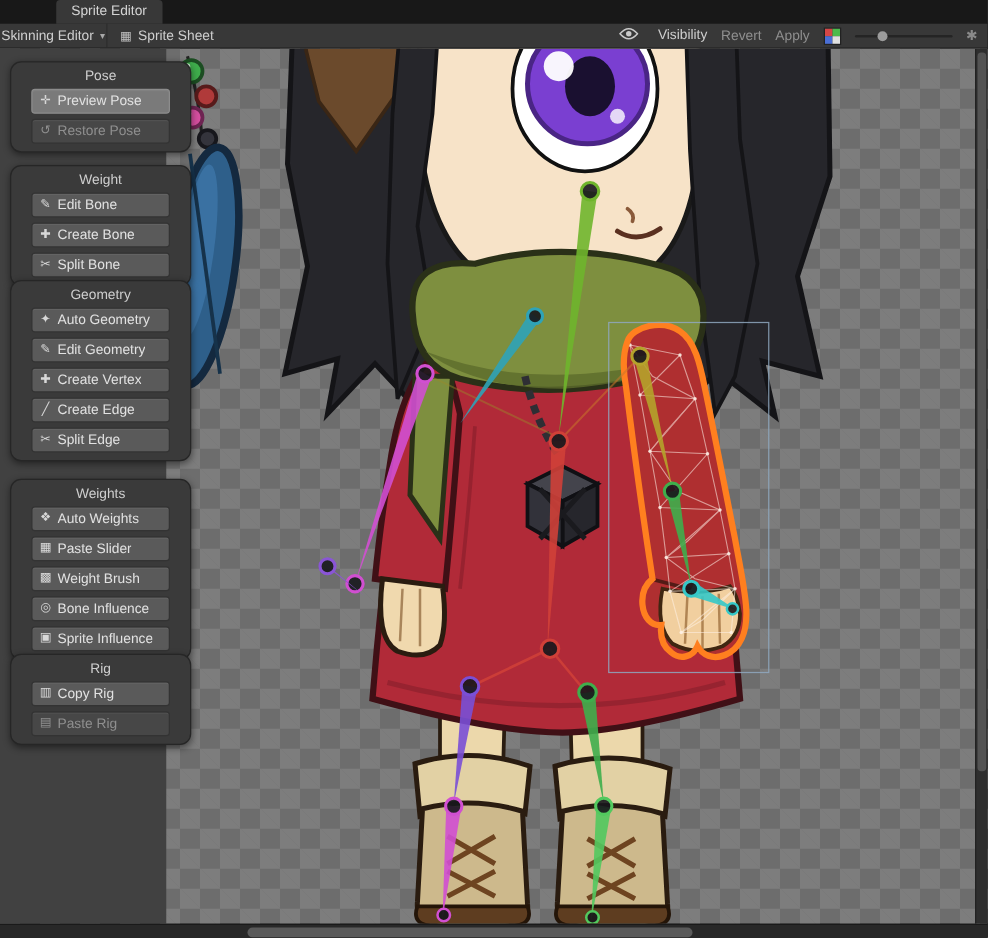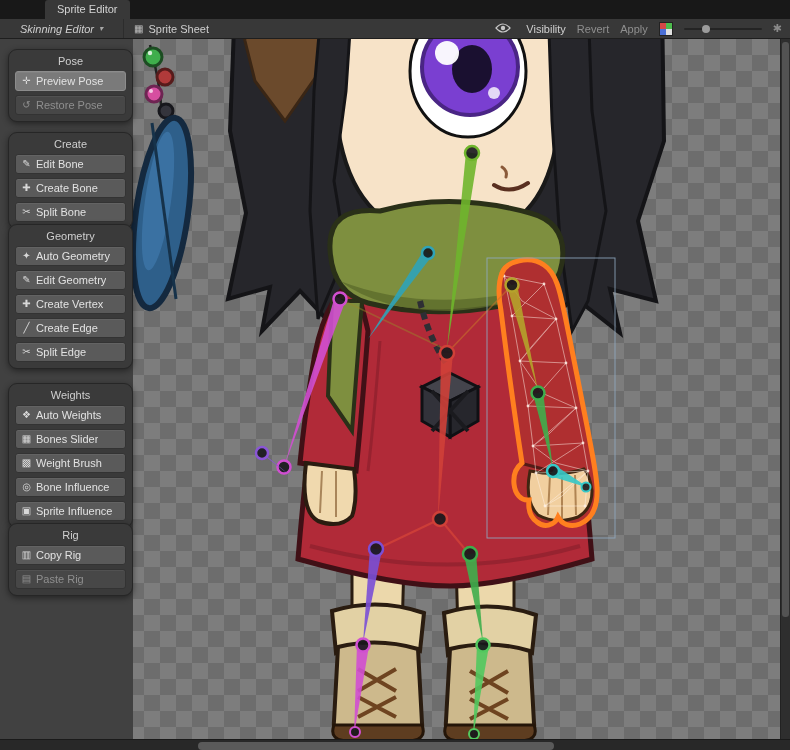--- a/index.html
+++ b/index.html
@@ -5,21 +5,21 @@
   html,body{margin:0;padding:0;background:#181818;}
   body{width:790px;height:750px;overflow:hidden;font-family:"Liberation Sans",sans-serif;-webkit-font-smoothing:antialiased;}
   .window{position:relative;width:790px;height:750px;background:#181818;}
 
   
   .tabbar{height:19px;background:#181818;display:flex;align-items:flex-end;padding-left:44px;}
   .tab{height:19px;line-height:19px;background:#383838;color:#d4d4d4;font-size:11px;padding:0 12px;margin-left:1px;border-radius:3px 3px 0 0;}
 
   
   .toolbar{height:19px;background:#383838;border-bottom:1px solid #1e1e1e;display:flex;align-items:center;color:#cfcfcf;font-size:11px;}
-  .tb-drop{display:flex;align-items:center;gap:5px;height:100%;padding:0 20px;border-right:1px solid #2c2c2c;cursor:default;font-style:italic;}
+  .tb-drop{display:flex;align-items:center;gap:5px;height:100%;padding:0 1px;border-right:1px solid #2c2c2c;cursor:default;}
   .caret{font-size:8px;color:#a8a8a8;}
   .tb-sheet{display:flex;align-items:center;gap:5px;padding:0 10px;}
   .tb-sheet .ic{font-size:10px;color:#bdbdbd;}
   .tb-right{margin-left:auto;display:flex;align-items:center;gap:11px;padding-right:8px;}
   .vis{display:flex;align-items:flex-start;gap:15px;}
   .tb-btn{color:#8f8f8f;}
   .colorgrid{width:12px;height:12px;display:grid;grid-template-columns:6px 6px;grid-template-rows:6px 6px;border:1px solid #222;}
   .cg1{background:#d44747}.cg2{background:#4cba4c}.cg3{background:#4a6fd6}.cg4{background:#e0e0e0}
   .slider{position:relative;width:78px;height:12px;}
   .slider .track{position:absolute;left:0;right:0;top:5px;height:2px;background:#242424;border-radius:1px;}
@@ -31,21 +31,21 @@
     background-color:#6d6d6d;
     background-image:
       linear-gradient(45deg,#7d7d7d 25%,transparent 25%,transparent 75%,#7d7d7d 75%),
       linear-gradient(45deg,#7d7d7d 25%,transparent 25%,transparent 75%,#7d7d7d 75%);
     background-size:32px 32px;
     background-position:0 0,16px 16px;}
   .outside{position:absolute;left:0;top:0;width:133px;height:100%;background:#414141;}
   svg.art{position:absolute;left:0;top:0;}
 
   
-  .panel{position:absolute;left:8px;width:123px;background:#3a3a3a;border:1px solid #262626;border-radius:9px;padding:3px 0 6px;box-shadow:0 2px 6px rgba(0,0,0,.45);z-index:5;}
+  .panel{position:absolute;left:8px;width:123px;background:#3a3a3a;border:1px solid #262626;border-radius:9px;padding:3px 10px 6px;box-shadow:0 2px 6px rgba(0,0,0,.45);z-index:5;}
   .ptitle{text-align:center;font-size:11px;color:#cfcfcf;padding:2px 0 4px;}
   .pbtn{margin:0 6px 4px;height:18px;background:#5a5a5a;border:1px solid #333;border-radius:3px;display:flex;align-items:center;gap:4px;padding:0 5px;font-size:11px;color:#e2e2e2;box-shadow:inset 0 1px 0 rgba(255,255,255,.06);cursor:default;}
   .pbtn:last-child{margin-bottom:0;}
   .pbtn .ic{font-size:10px;width:11px;text-align:center;color:#d8d8d8;line-height:1;}
   .pbtn .lbl{white-space:nowrap;overflow:hidden;text-align:right;}
   .pbtn.active{background:#7a7a7a;border-color:#8c8c8c;}
   .pbtn.disabled{background:#474747;color:#8f8f8f;}
   .pbtn.disabled .ic{color:#8f8f8f;}
 
   
@@ -262,21 +262,21 @@
         <span class="ic">✛</span>
         <span class="lbl">Preview Pose</span>
       </div>
       <div class="pbtn disabled">
         <span class="ic">↺</span>
         <span class="lbl">Restore Pose</span>
       </div>
     </div>
 
     <div class="panel" style="top:93px">
-      <div class="ptitle">Create</div>
+      <div class="ptitle">Weight</div>
       <div class="pbtn">
         <span class="ic">✎</span>
         <span class="lbl">Edit Bone</span>
       </div>
       <div class="pbtn">
         <span class="ic">✚</span>
         <span class="lbl">Create Bone</span>
       </div>
       <div class="pbtn">
         <span class="ic">✂</span>
@@ -309,21 +309,21 @@
     </div>
 
     <div class="panel" style="top:344px">
       <div class="ptitle">Weights</div>
       <div class="pbtn">
         <span class="ic">❖</span>
         <span class="lbl">Auto Weights</span>
       </div>
       <div class="pbtn">
         <span class="ic">▦</span>
-        <span class="lbl">Bones Slider</span>
+        <span class="lbl">Paste Slider</span>
       </div>
       <div class="pbtn">
         <span class="ic">▩</span>
         <span class="lbl">Weight Brush</span>
       </div>
       <div class="pbtn">
         <span class="ic">◎</span>
         <span class="lbl">Bone Influence</span>
       </div>
       <div class="pbtn">

